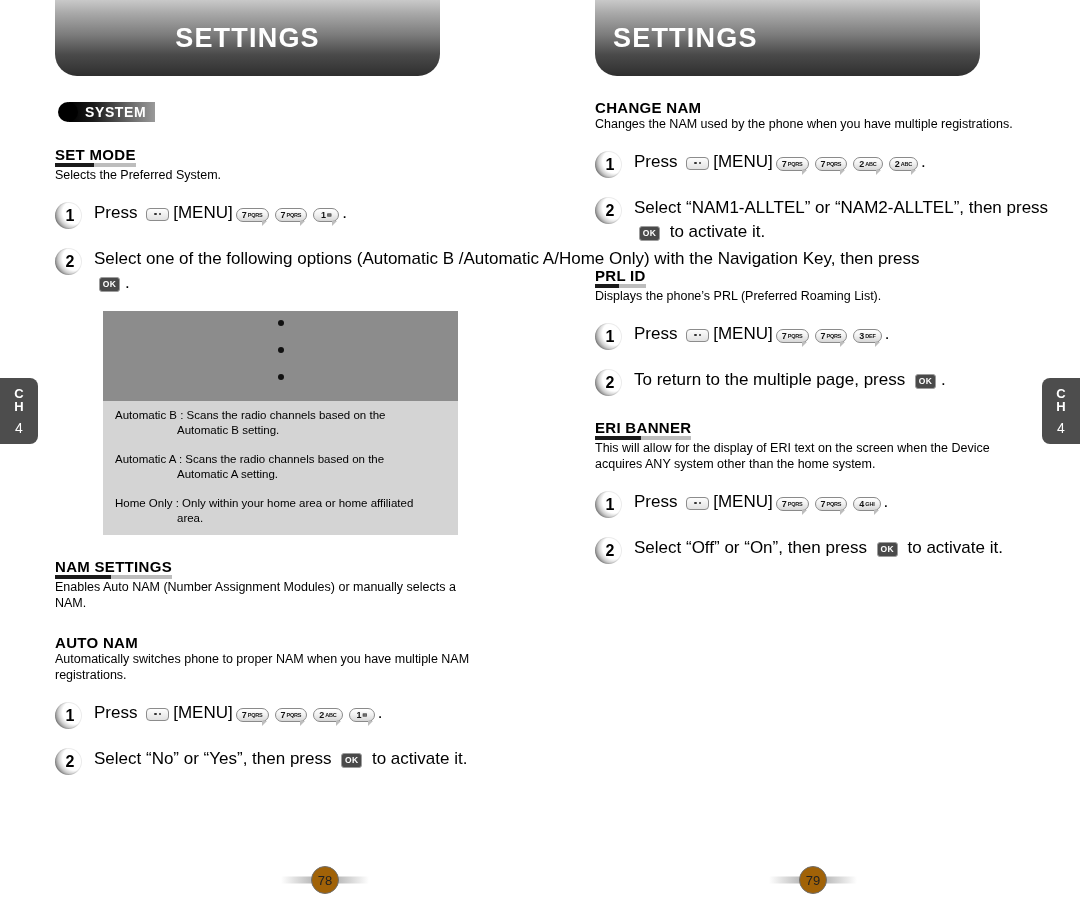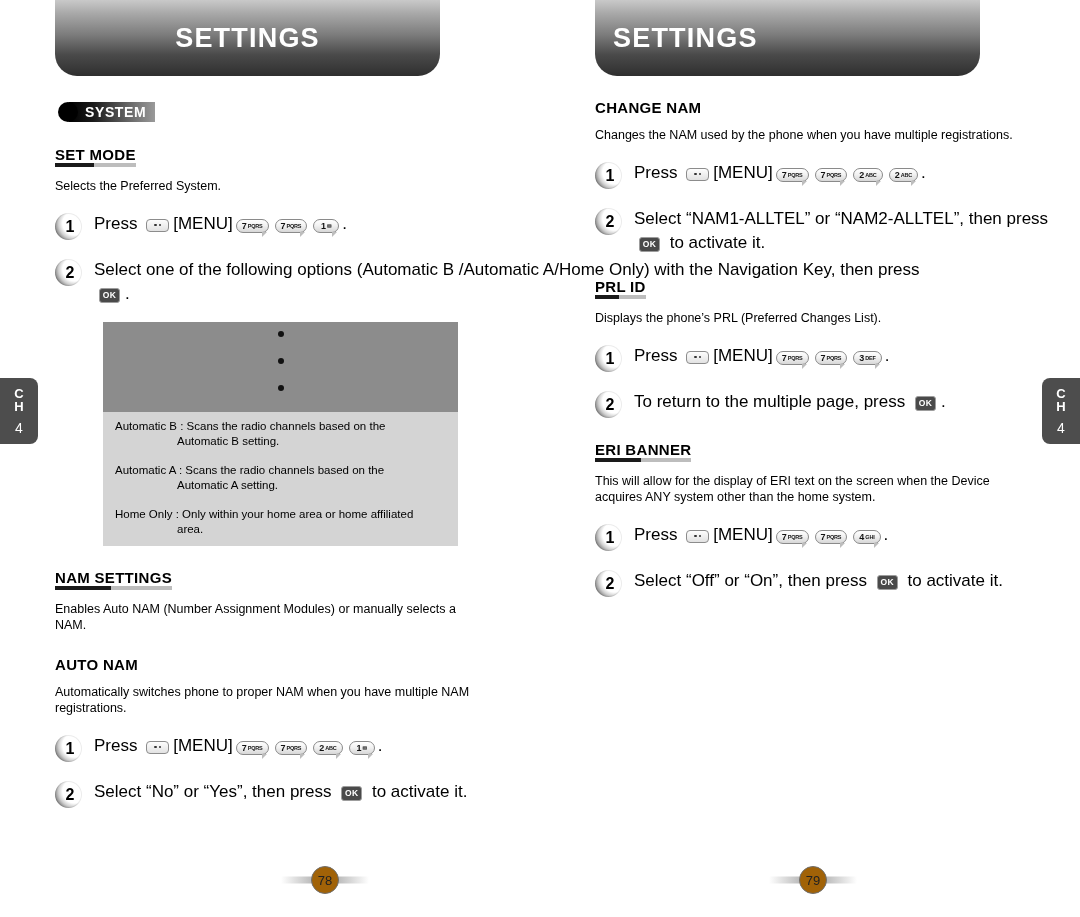--- a/index.html
+++ b/index.html
@@ -71,21 +71,21 @@
   }
   .sec-head.under { display: inline-block; padding-bottom: 4px; position: relative; }
   .sec-head.under::after {
     content: ""; position: absolute; left: 0; bottom: 0;
     width: 100%; height: 4px;
     background: linear-gradient(to right, #1a1a1a 0%, #1a1a1a 48%, #bdbdbd 48%, #bdbdbd 100%);
   }
   .sec-head-wrap { display: block; }
 
   .desc {
-    font-size: 12.5px; line-height: 16px; margin-top: 11px;
+    font-size: 12.5px; line-height: 16px; margin-top: 0;
     max-width: 432px;
   }
 
   
   .step { display: flex; align-items: flex-start; margin-top: 18px; }
   .step-badge {
     flex: 0 0 auto;
     width: 27px; height: 27px; border-radius: 50%;
     background: radial-gradient(circle at 72% 38%, #ffffff 0%, #ffffff 46%, #cfcfcf 62%, #7a7a7a 80%, #2b2b2b 100%);
     color: #000000; font-size: 16px; font-weight: bold;
@@ -408,21 +408,21 @@
             </div>
             <div class="step-text">
               <span class="word">Select “NAM1-ALLTEL” or “NAM2-ALLTEL”, then press </span>
               <span class="k-ok">OK</span>
               <span class="word"> to activate it.</span>
             </div>
           </div>
         </div>
         <div>
           <div class="sec-head-wrap"><div class="sec-head under">PRL ID</div></div>
-          <div class="desc">Displays the phone’s PRL (Preferred Changes List).</div>
+          <div class="desc">Displays the phone’s PRL (Preferred Roaming List).</div>
           <div class="step">
             <div class="step-badge">
               <span>1</span>
             </div>
             <div class="step-text">
               <span class="word">Press </span>
               <span class="k-menu">
                 <i></i>
                 <i></i>
               </span>

